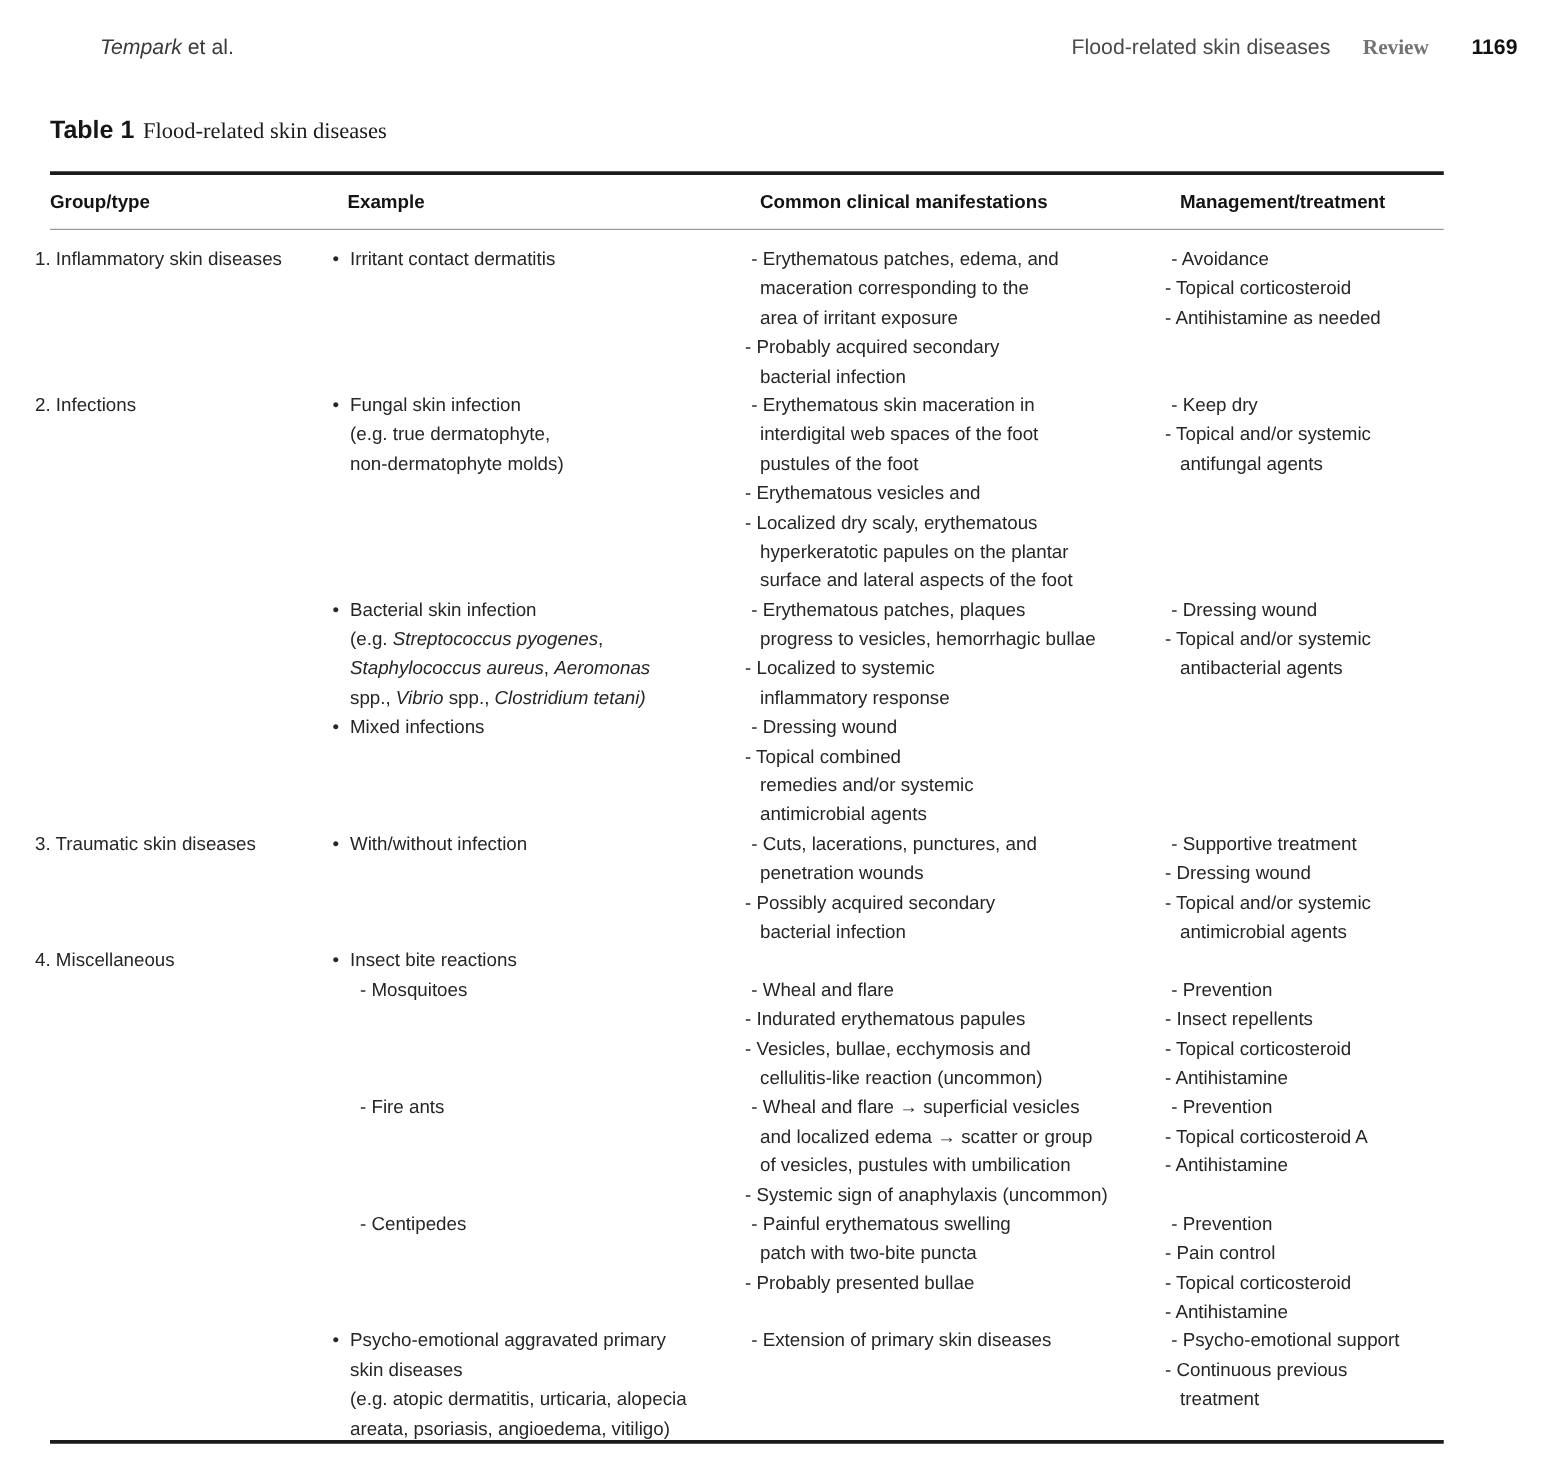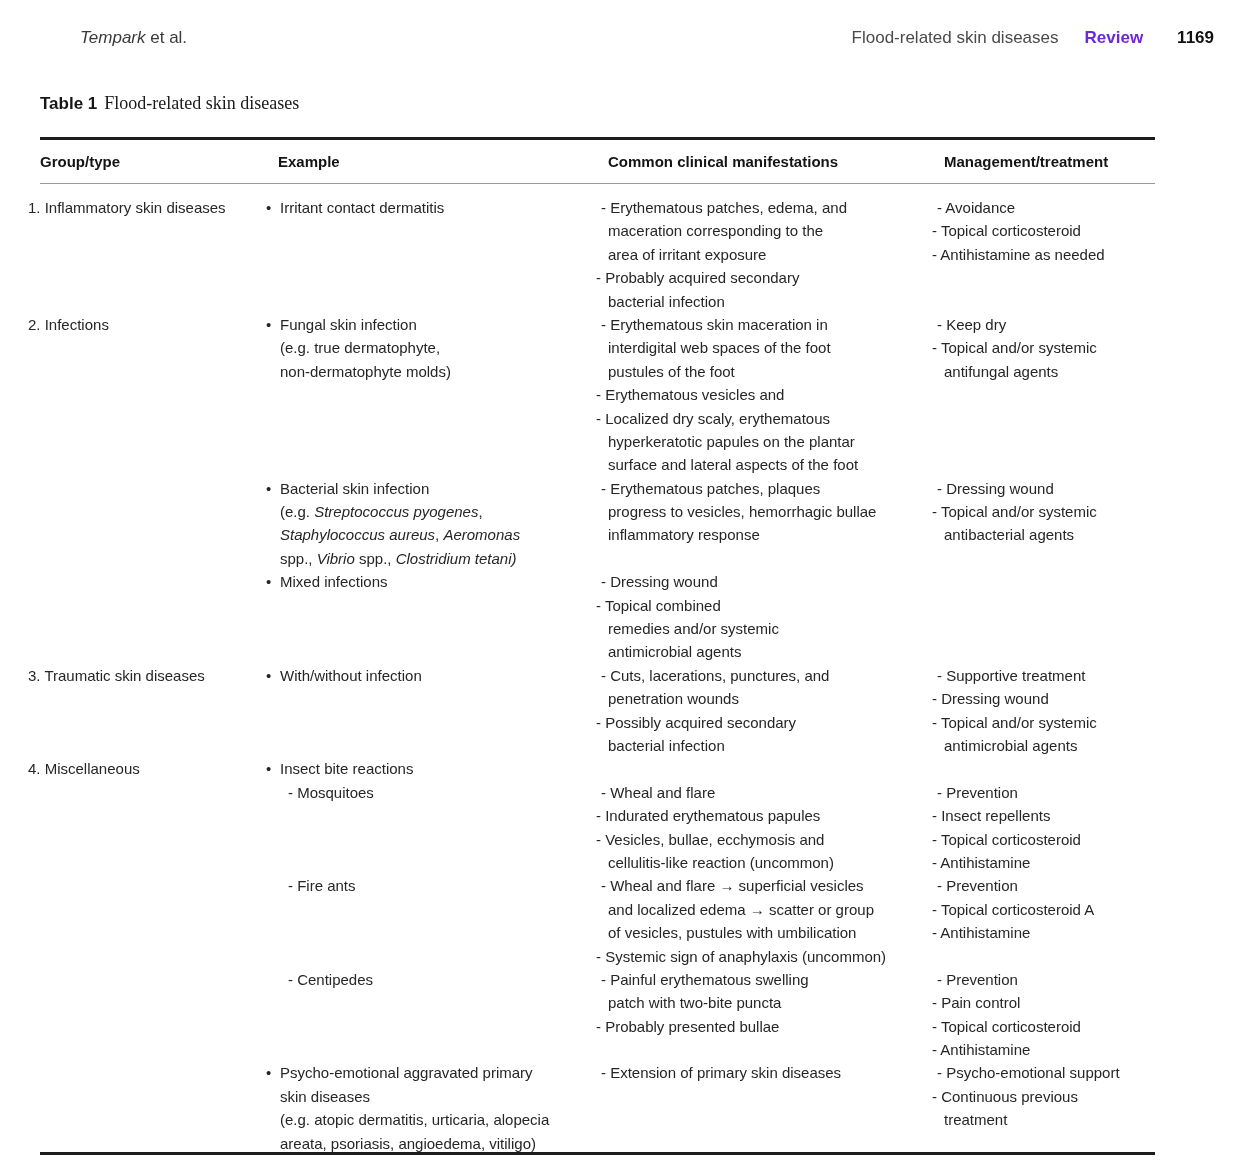--- a/index.html
+++ b/index.html
@@ -20,27 +20,27 @@
     top: 28px;
     display: flex;
     justify-content: space-between;
     align-items: baseline;
     font-size: 17px;
     margin-left: 40px;
   }
   .rh-left { color: #3a3a3a; }
   .rh-right { display: flex; align-items: baseline; }
   .rh-title { color: #4a4a4a; }
-  .rh-section { font-weight: bold; color: #6d28d9; margin-left: 26px; }
+  .rh-section { font-weight: bold; color: #737373; margin-left: 26px; font-family: Liberation Serif, serif; }
   .rh-page { font-weight: bold; color: #111; margin-left: 34px; }
   .it { font-style: italic; }
 
   
   .caption { position: absolute; left: 40px; top: 93px; }
-  .cap-label { font-weight: bold; font-size: 17px; color: #161616; }
+  .cap-label { font-weight: bold; font-size: 20px; color: #161616; }
   .cap-title {
     font-family: "Liberation Serif", "DejaVu Serif", serif;
     font-size: 18px;
     color: #1a1a1a;
     margin-left: 7px;
   }
 
   
   .rule { position: absolute; left: 40px; width: 1115px; }
   .rule-top { top: 137px; height: 3px; background: #1c1c1c; }
@@ -164,20 +164,21 @@
         <div class="cell cell-group"></div>
         <div class="cell cell-example">
           <div class="line k-bullet"><span class="bullet">•</span><span>Bacterial skin infection</span></div>
           <div class="line k-cont"><span>(e.g. </span><span class="it">Streptococcus pyogenes</span><span>,</span></div>
           <div class="line k-cont"><span class="it">Staphylococcus aureus</span><span>, </span><span class="it">Aeromonas</span></div>
           <div class="line k-cont"><span>spp., </span><span class="it">Vibrio</span><span> spp., </span><span class="it">Clostridium tetani)</span></div>
         </div>
         <div class="cell cell-manifestations">
           <div class="line k-first"><span>- Erythematous patches, plaques</span></div>
           <div class="line k-cont"><span>progress to vesicles, hemorrhagic bullae</span></div>
+          <div class="line k-dash"><span>- Localized to systemic</span></div>
           <div class="line k-cont"><span>inflammatory response</span></div>
         </div>
         <div class="cell cell-management">
           <div class="line k-first"><span>- Dressing wound</span></div>
           <div class="line k-dash"><span>- Topical and/or systemic</span></div>
           <div class="line k-cont"><span>antibacterial agents</span></div>
         </div>
       </div>
       <div class="trow">
         <div class="cell cell-group"></div>

